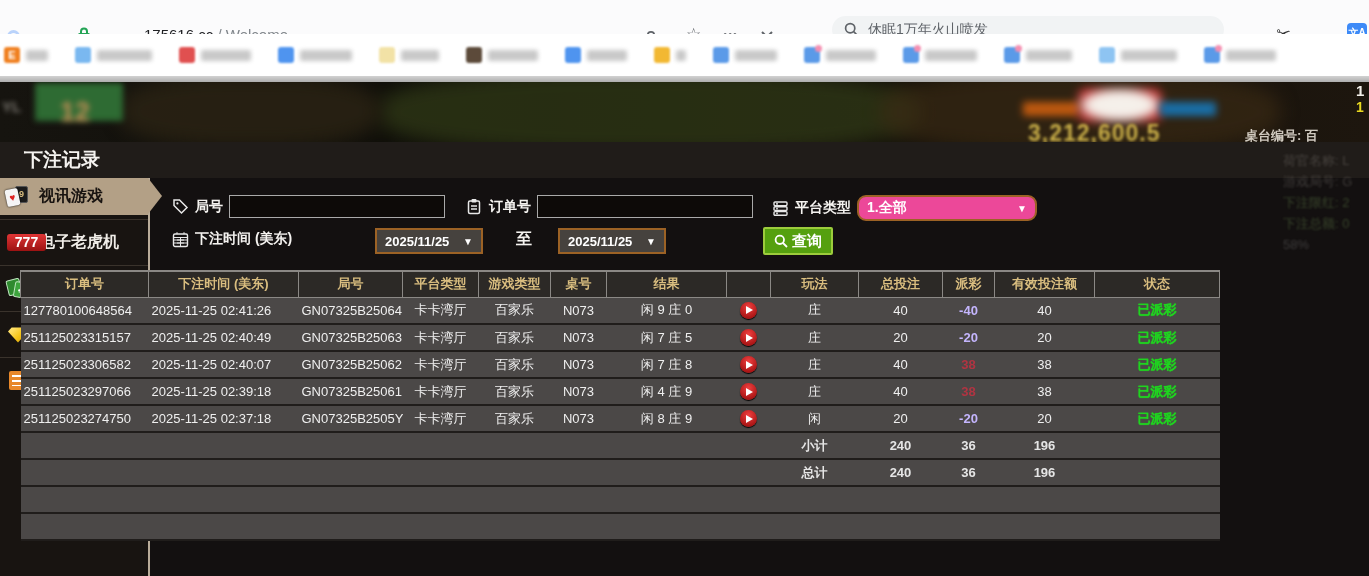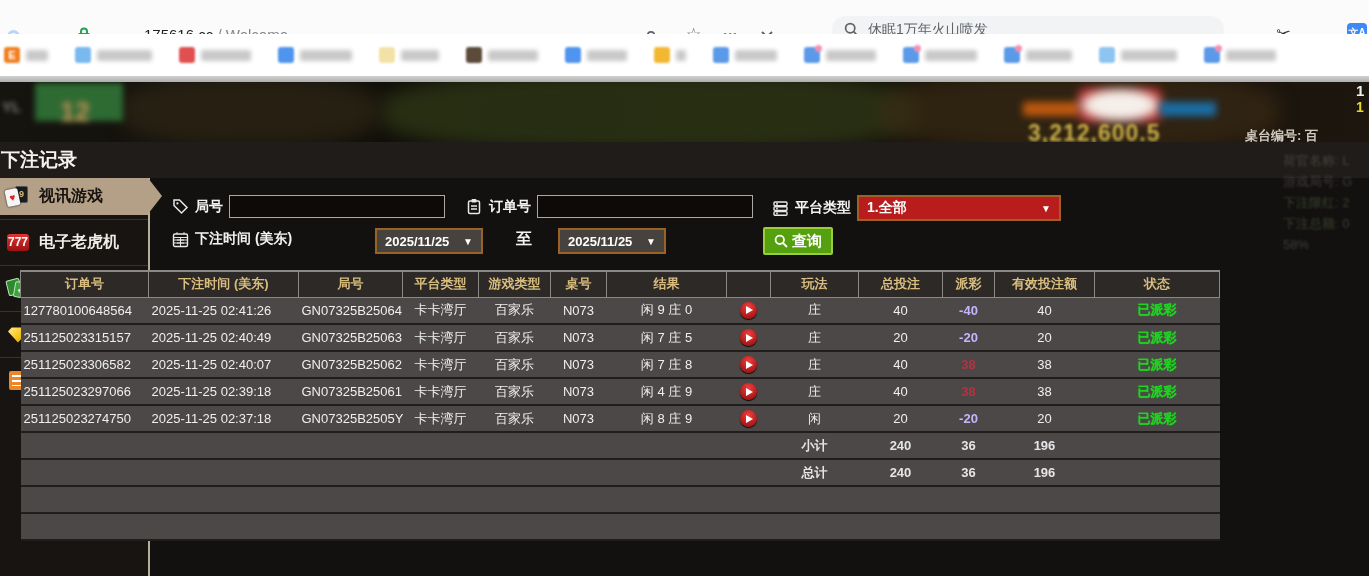--- a/index.html
+++ b/index.html
@@ -62,44 +62,44 @@
   
   .faint-col { position:absolute; left:1283px; top:150px; z-index:6; pointer-events:none; }
   .faint-col div { font-size:13px; line-height:21px; white-space:nowrap; filter:blur(.8px); }
   .faint-col div:nth-child(-n+2) { color:#cfcac2; opacity:.22; }
   .faint-col div:nth-child(n+3) { color:#8fbe6a; opacity:.3; }
   .faint-col div:last-child { color:#a9a9a9; opacity:.28; }
 
   
   .title-bar { position:absolute; left:0; top:142px; width:1369px; height:36px;
     background:#201c19; display:flex; align-items:center; }
-  .title-bar h1 { color:#f5f3f0; font-size:19px; font-weight:bold; margin-left:1px; }
+  .title-bar h1 { color:#f5f3f0; font-size:19px; font-weight:bold; margin-left:24px; }
 
   
   .main { position:absolute; left:0; top:178px; width:1369px; height:398px; background:#131010; }
 
   .sidebar { position:absolute; left:0; top:0; width:150px; height:398px;
     background:#181411; border-right:2px solid #b9ac99; }
   .side-item { position:relative; height:37px; display:flex; align-items:center;
     gap:9px; padding-left:6px; cursor:pointer; color:#f0ede8; font-size:16px; font-weight:bold; }
   .side-item + .side-sep { height:1px; background:#3a332c; margin:4px 0; }
   .side-item.active { background:#b3a086; color:#181310; }
   .side-item.active::after { content:""; position:absolute; right:-14px; top:0;
     border-top:18.5px solid transparent; border-bottom:18.5px solid transparent;
     border-left:14px solid #b3a086; }
   .s-icon { width:24px; height:24px; position:relative; flex:none; }
   .card-back { position:absolute; left:9px; top:1px; width:13px; height:17px; background:#1b1b1b;
     border:1px solid #555; border-radius:2px; color:#d9bd7f; font-size:9px; font-weight:bold;
     display:flex; align-items:center; justify-content:center; }
   .card-front { position:absolute; left:0px; top:4px; width:13px; height:17px; background:#f5f5f5;
     border-radius:2px; transform:rotate(-12deg); color:#d22; font-size:10px; font-weight:bold;
     display:flex; align-items:center; justify-content:center; box-shadow:0 0 2px #000; }
-  .slot-body { position:absolute; left:1px; top:3px; width:22px; height:17px;
+  .slot-body { position:absolute; left:1px; top:3px; width:39px; height:17px;
     background:linear-gradient(#e03535,#9c1212); border-radius:3px; color:#fff;
-    font-size:12px; font-weight:bold; display:flex; align-items:center; justify-content:center; }
+    font-size:14px; font-weight:bold; display:flex; align-items:center; justify-content:center; }
   .tg-a,.tg-b { position:absolute; width:14px; height:16px; border-radius:2px;
     background:#3da53d; border:1px solid #bfe6bf; color:#fff; font-size:9px;
     display:flex; align-items:center; justify-content:center; }
   .tg-a { left:1px; top:2px; transform:rotate(-14deg); background:#2f8a2f; }
   .tg-b { left:8px; top:5px; transform:rotate(10deg); }
   .gem { position:absolute; left:2px; top:4px; width:20px; height:16px; background:
     linear-gradient(135deg,#ffe066 20%,#f5c518 55%,#c9930a); 
     clip-path:polygon(50% 100%,0 32%,18% 6%,82% 6%,100% 32%); }
   .doc { position:absolute; left:3px; top:2px; width:16px; height:19px; background:#e8882a;
     border-radius:2px; }
@@ -111,21 +111,21 @@
   .fgroup { position:absolute; display:flex; align-items:center; gap:6px; }
   .flabel { color:#f5f3f0; font-size:14px; font-weight:bold; white-space:nowrap; }
   .ficon { width:17px; height:17px; flex:none; }
   .txt-input { width:216px; height:23px; background:#0d0a08; border:1px solid #a9a9a9;
     color:#eee; font-size:13px; padding:0 5px; outline:none; }
   .sel { height:26px; background:#332f2b; border:2px solid #9c6225; color:#fff;
     font-size:14px; font-weight:bold; display:flex; align-items:center; cursor:pointer; }
   .sel .val { flex:1; padding-left:8px; white-space:nowrap; }
   .sel .arr { padding:0 8px; font-size:10px; }
   .date-sel { width:108px; background:#46423e; font-size:13px; }
-  .plat-sel { width:204px; background:#b91c1c; }
+  .plat-sel { width:180px; background:#ec4899;border-radius:9px; }
   .to-label { color:#f5f3f0; font-size:16px; font-weight:bold; }
   .query-btn { display:flex; align-items:center; gap:4px; height:28px; padding:0 9px;
     background:#55a00f; border:2px solid #9ccc3c; border-radius:2px; color:#fff;
     font-size:15px; font-weight:bold; cursor:pointer; }
 
   
   .bet-table { position:absolute; left:20px; top:92px; border-collapse:collapse;
     table-layout:fixed; width:1199px; font-size:13px; }
   .bet-table th { height:26px; background:#2c2926; color:#d9bd7f; font-weight:bold;
     border:1px solid #8b8885; border-top:2px solid #8b8885; text-align:center; }

